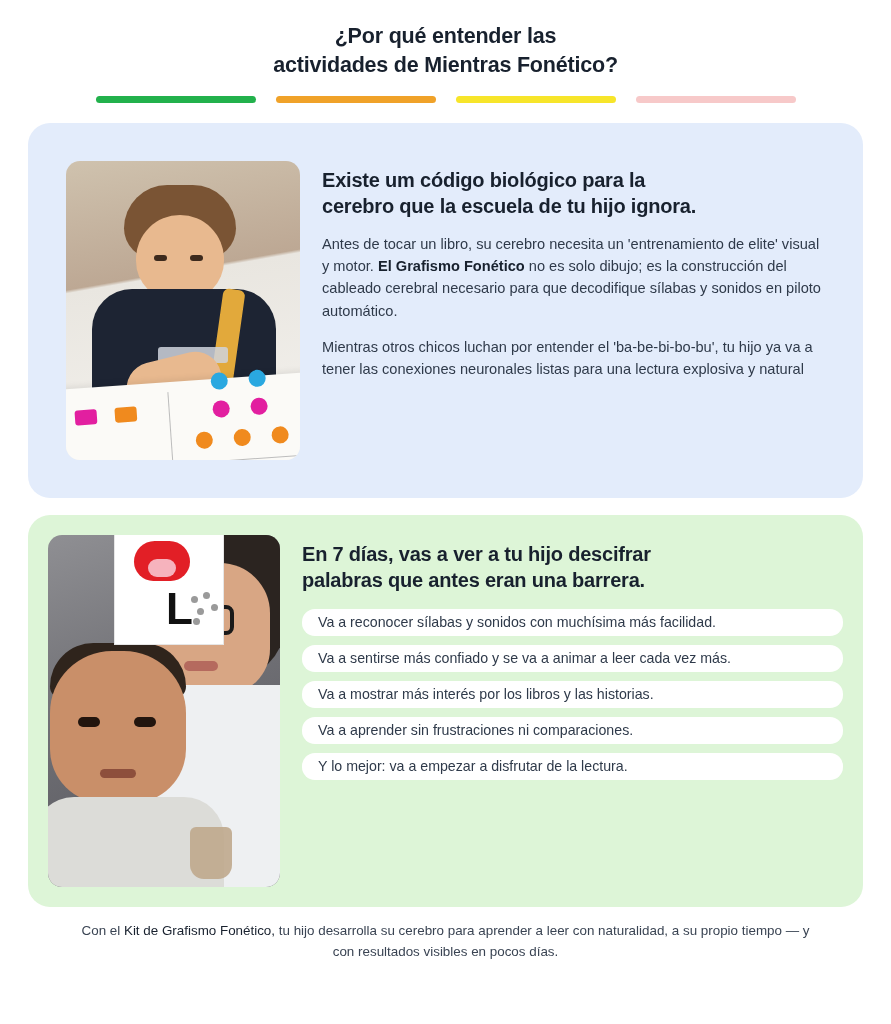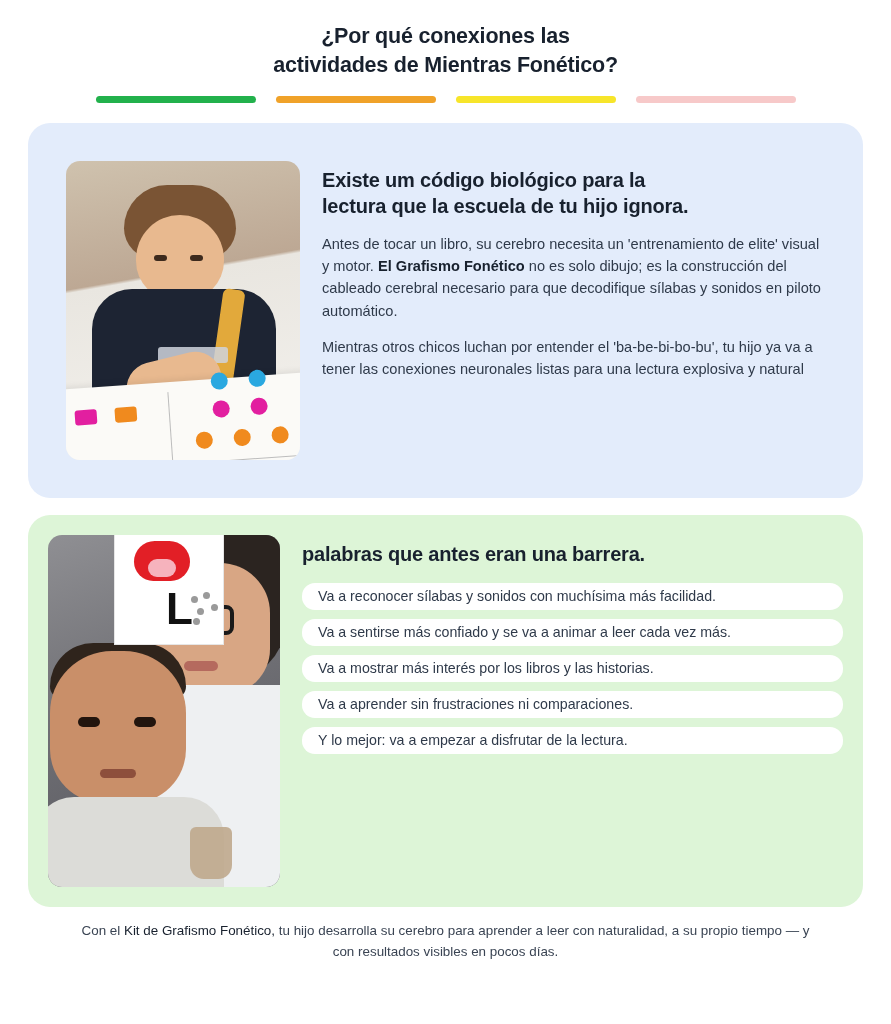--- a/index.html
+++ b/index.html
@@ -218,21 +218,21 @@
   }
   .footer b { font-weight: normal; color: #18212e; }
 </style>
 </head>
 <body>
 
 <div class="page">
 
   <div class="header">
     <h1>
-      <span class="line">¿Por qué conexiones las</span>
+      <span class="line">¿Por qué entender las</span>
       <span class="line">actividades de Mientras Fonético?</span>
     </h1>
     <div class="rule-row">
       <div class="rule" style="background:#22b14c"></div>
       <div class="rule" style="background:#f0a229"></div>
       <div class="rule" style="background:#f7e52a"></div>
       <div class="rule" style="background:#f7c9c9"></div>
     </div>
   </div>
 
@@ -256,21 +256,21 @@
         <div class="dot" style="left:143px; top:52px; background:#f08a1e;"></div>
         <div class="dot" style="left:181px; top:52px; background:#f08a1e;"></div>
         <div class="dot" style="left:219px; top:52px; background:#f08a1e;"></div>
         <div class="p1-line" style="left:14px; top:82px; width:240px;"></div>
         <div class="p1-line" style="left:118px; top:10px; width:1px; height:78px;"></div>
       </div>
     </div>
     <div class="card-body">
       <h2>
         <span class="line">Existe um código biológico para la</span>
-        <span class="line">lectura que la escuela de tu hijo ignora.</span>
+        <span class="line">cerebro que la escuela de tu hijo ignora.</span>
       </h2>
       <p><span>Antes de tocar un libro, su cerebro necesita un 'entrenamiento de elite' visual y motor. </span><b>El Grafismo Fonético</b><span> no es solo dibujo; es la construcción del cableado cerebral necesario para que decodifique sílabas y sonidos en piloto automático.</span></p>
       <p>Mientras otros chicos luchan por entender el 'ba-be-bi-bo-bu', tu hijo ya va a tener las conexiones neuronales listas para una lectura explosiva y natural</p>
     </div>
   </div>
 
   <div class="card card-green">
     <div class="photo photo-2">
       <div class="p2-woman-hair"></div>
       <div class="p2-woman-face"></div>
@@ -294,20 +294,21 @@
             <i style="left:20px;top:12px"></i>
             <i style="left:2px;top:26px"></i>
         </div>
       </div>
       <div class="p2-card-mouth"></div>
       <div class="p2-card-tongue"></div>
       <div class="p2-card-letter">L</div>
     </div>
     <div class="card-body">
       <h2>
+        <span class="line">En 7 días, vas a ver a tu hijo descifrar</span>
         <span class="line">palabras que antes eran una barrera.</span>
       </h2>
       <div class="benefit-list">
         <div class="benefit">Va a reconocer sílabas y sonidos con muchísima más facilidad.</div>
         <div class="benefit">Va a sentirse más confiado y se va a animar a leer cada vez más.</div>
         <div class="benefit">Va a mostrar más interés por los libros y las historias.</div>
         <div class="benefit">Va a aprender sin frustraciones ni comparaciones.</div>
         <div class="benefit">Y lo mejor: va a empezar a disfrutar de la lectura.</div>
       </div>
     </div>

